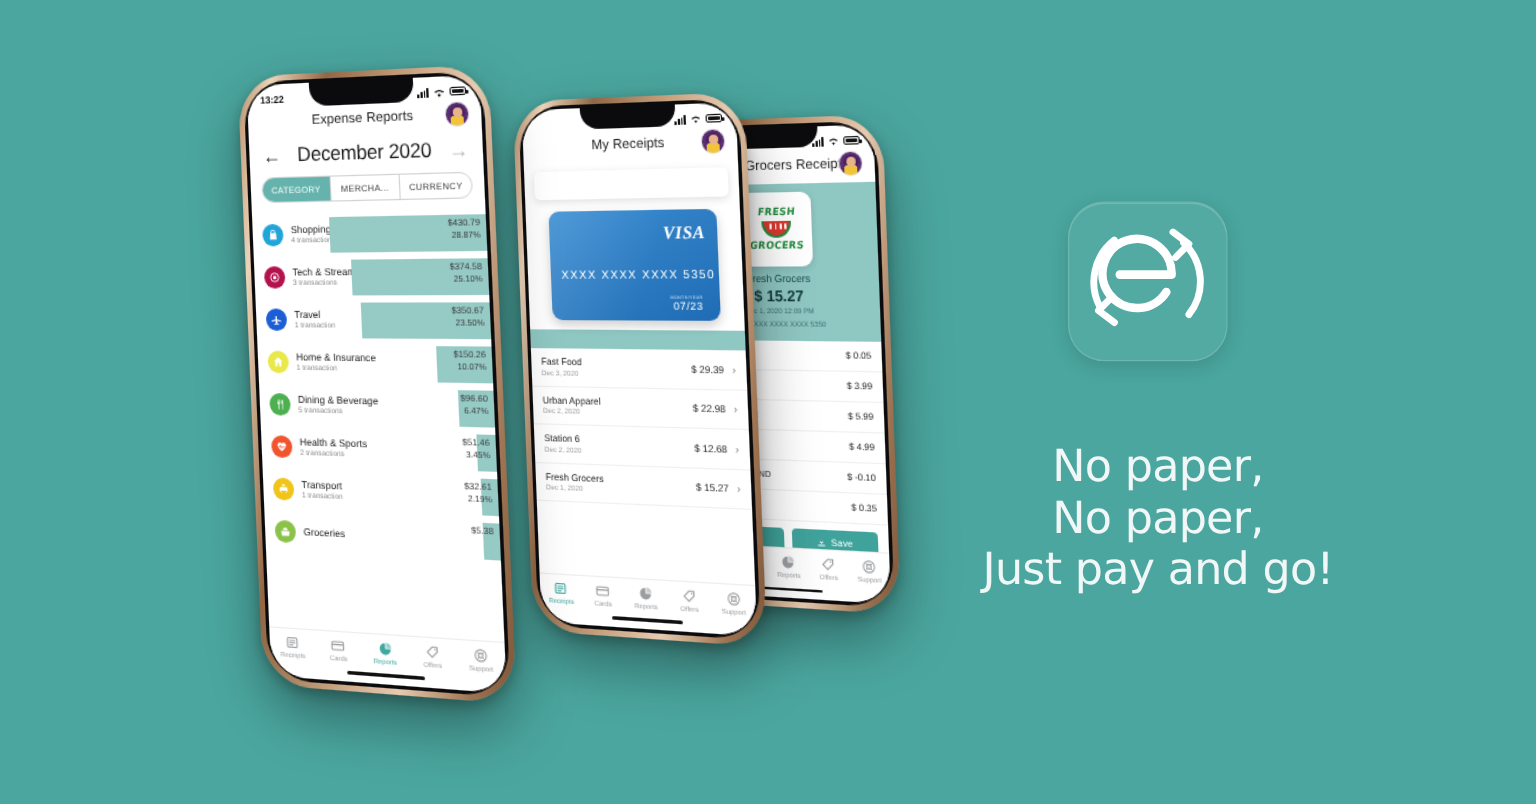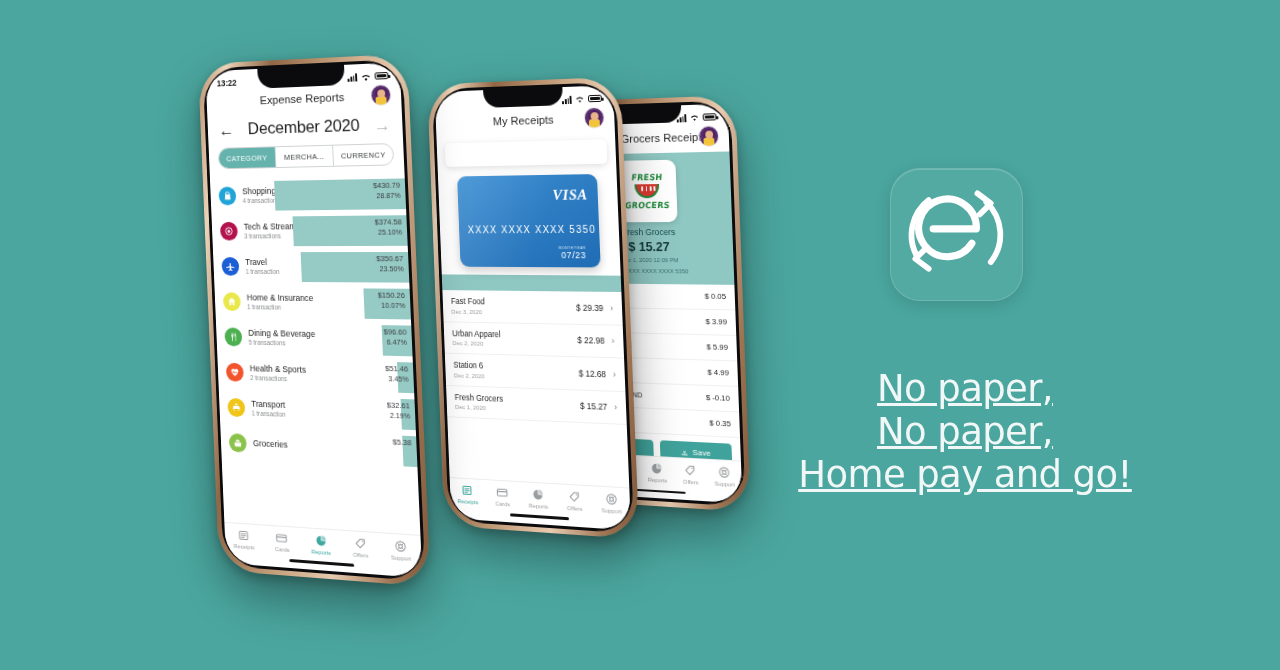--- a/index.html
+++ b/index.html
@@ -216,21 +216,21 @@
   
   .brand-logo {
     position:absolute; left:890px; top:168px; width:133px; height:133px;
     background:#53aaa3; border-radius:30px;
     box-shadow: 0 4px 16px rgba(0,0,0,.13), inset 0 1px 0 rgba(255,255,255,.18);
     border: 1px solid rgba(255,255,255,.16);
   }
   .tagline {
     position:absolute; left:760px; top:368px; width:410px; text-align:center;
     color:#f1f7f6; font-size:37px; line-height:1.16; letter-spacing:-.6px;
-    font-family:"DejaVu Sans", sans-serif; font-weight:400;text-decoration:underline;
+    font-family:"DejaVu Sans", sans-serif; font-weight:400;
   }
   .tagline div { white-space:nowrap; }
 </style>
 </head>
 <body>
 
 <div class="stage">
 
   <div class="phone" id="phone3">
     <div class="bezel"></div>
@@ -697,15 +697,15 @@
       <path d="M86 30 A40 40 0 0 1 90 84" fill="none" stroke="#fff" stroke-width="5.2" stroke-linecap="round"></path>
       <path d="M78 22 L90 31 L80 41" fill="none" stroke="#fff" stroke-width="5.2" stroke-linecap="round" stroke-linejoin="round"></path>
       <path d="M34 90 L22 81 L32 71" fill="none" stroke="#fff" stroke-width="5.2" stroke-linecap="round" stroke-linejoin="round"></path>
       <path d="M73 67 A26 26 0 1 1 77 54 L38 54" fill="none" stroke="#fff" stroke-width="6.4" stroke-linecap="round" stroke-linejoin="round"></path>
     </svg>
   </div>
 
   <div class="tagline">
     <div>No paper,</div>
     <div>No paper,</div>
-    <div>Home pay and go!</div>
+    <div>Just pay and go!</div>
   </div>
 </div>
 
 </body></html>

